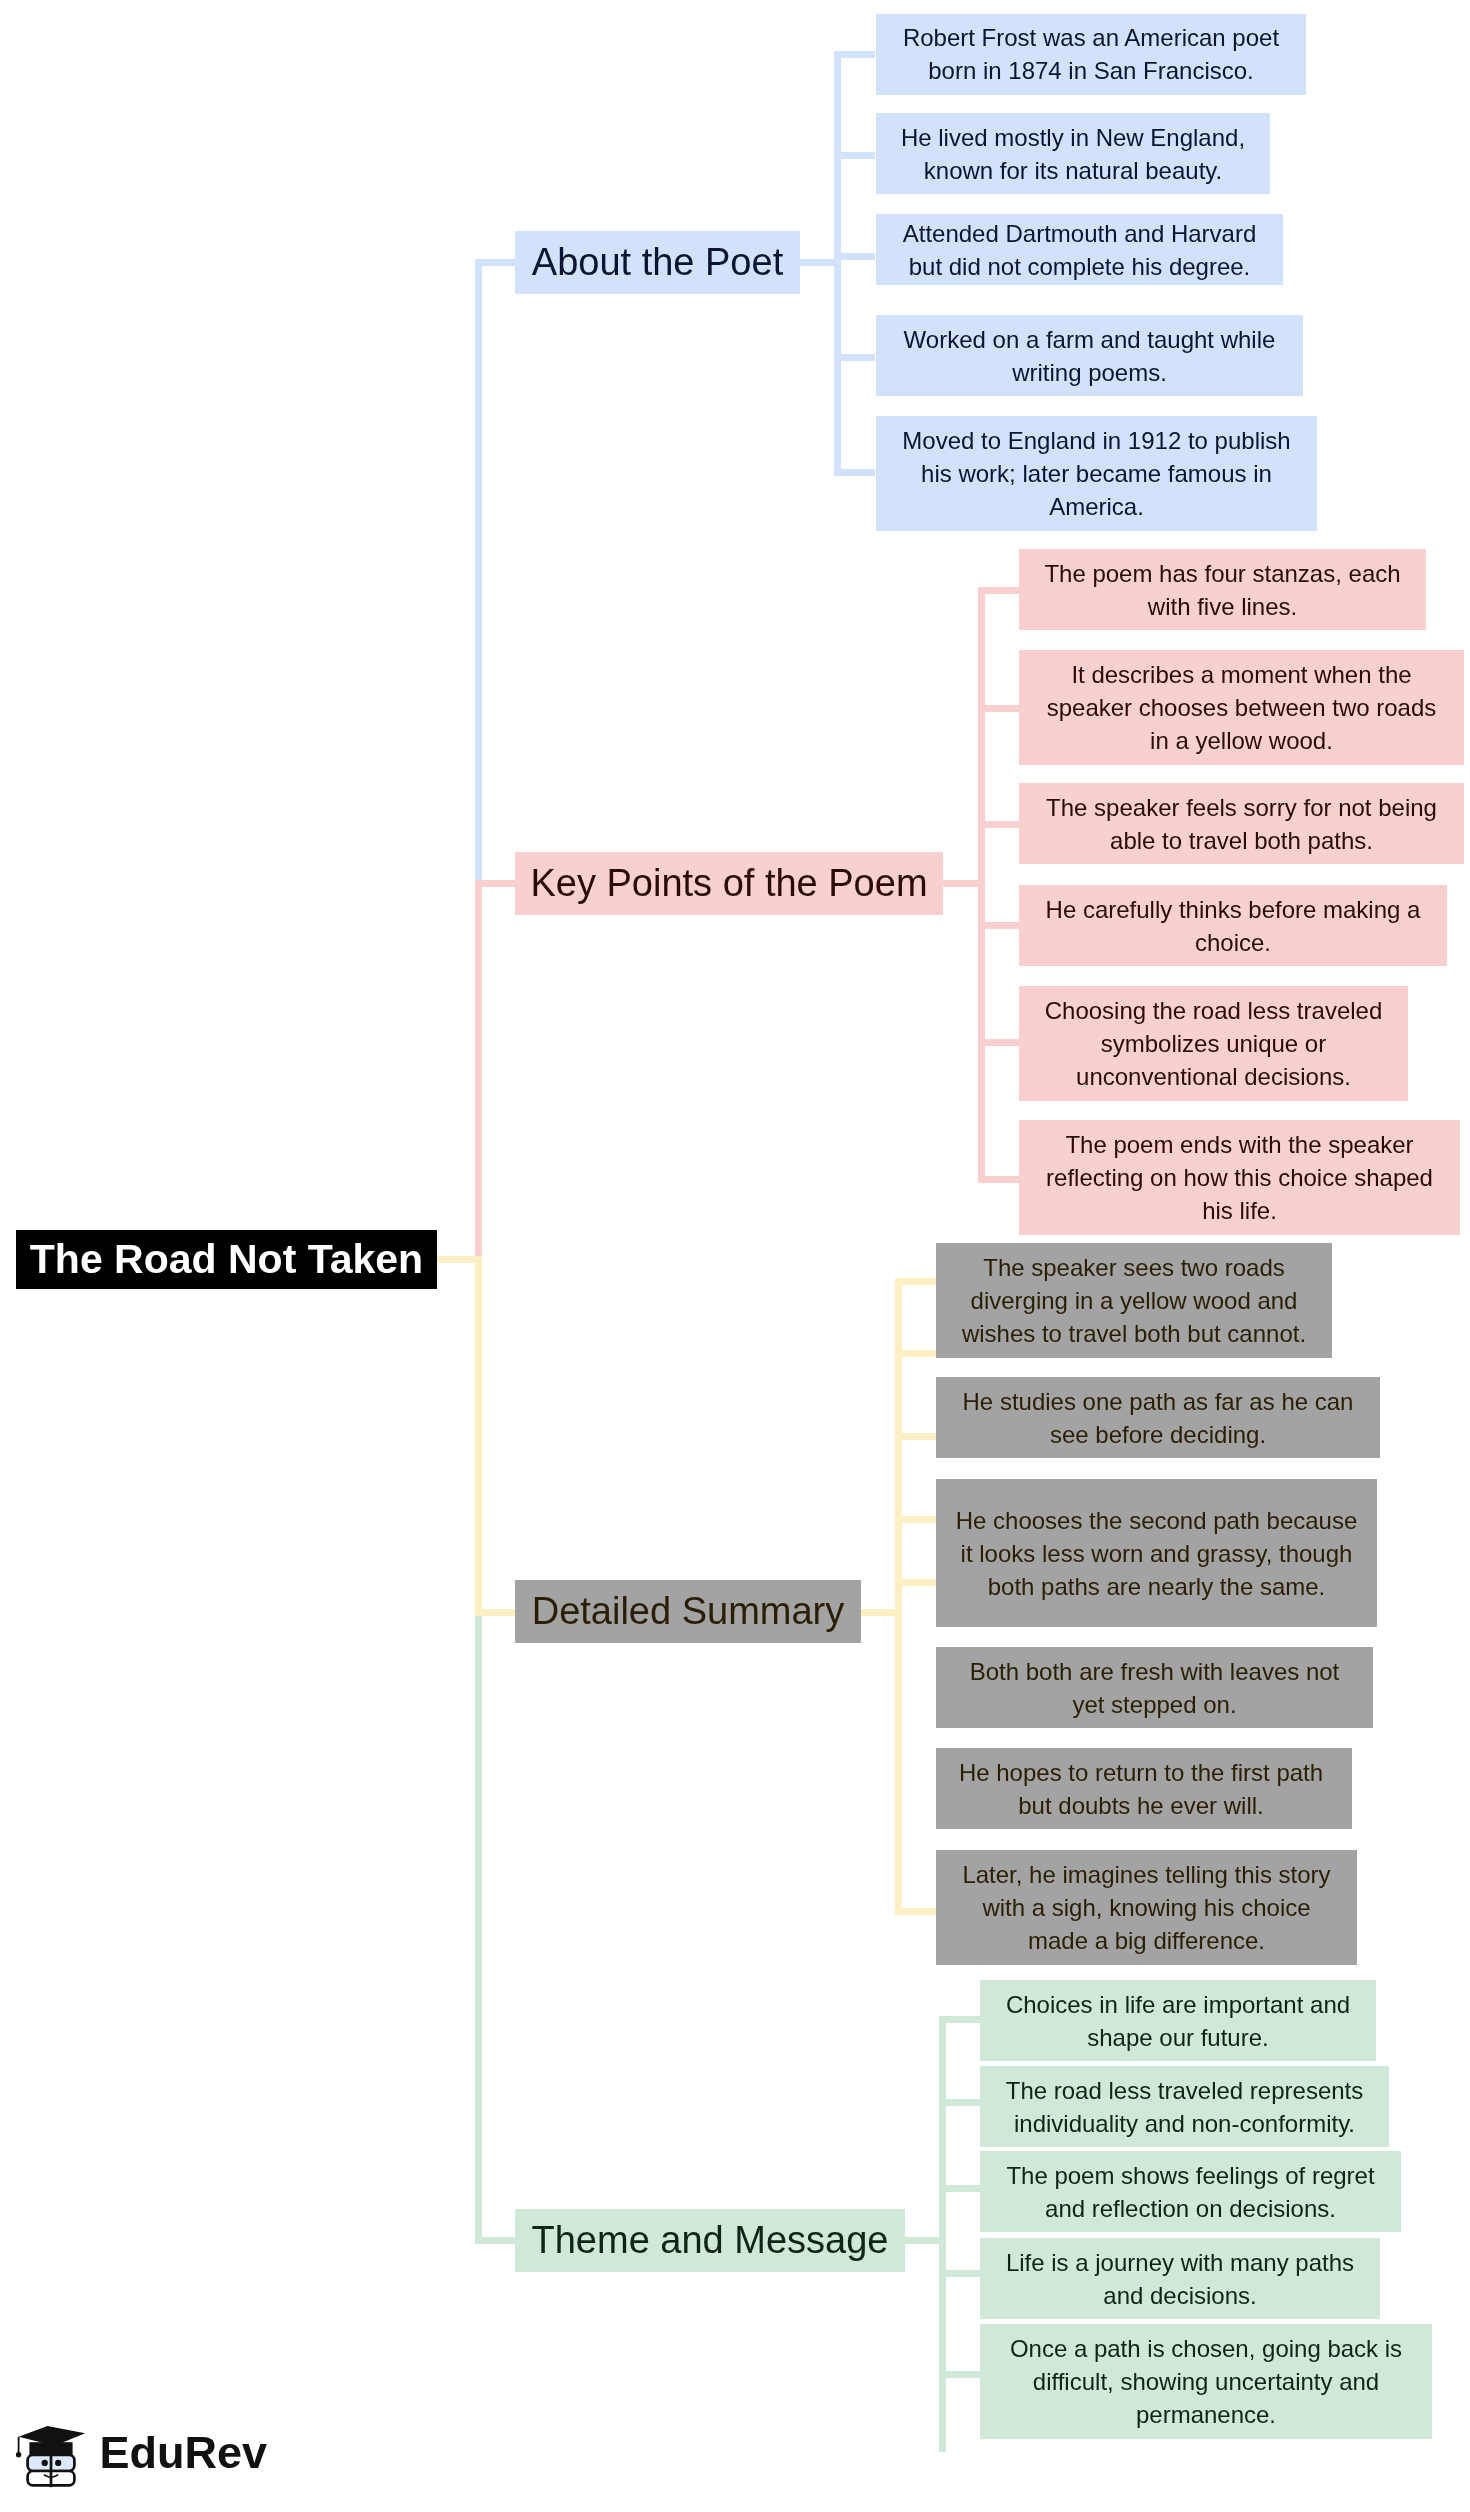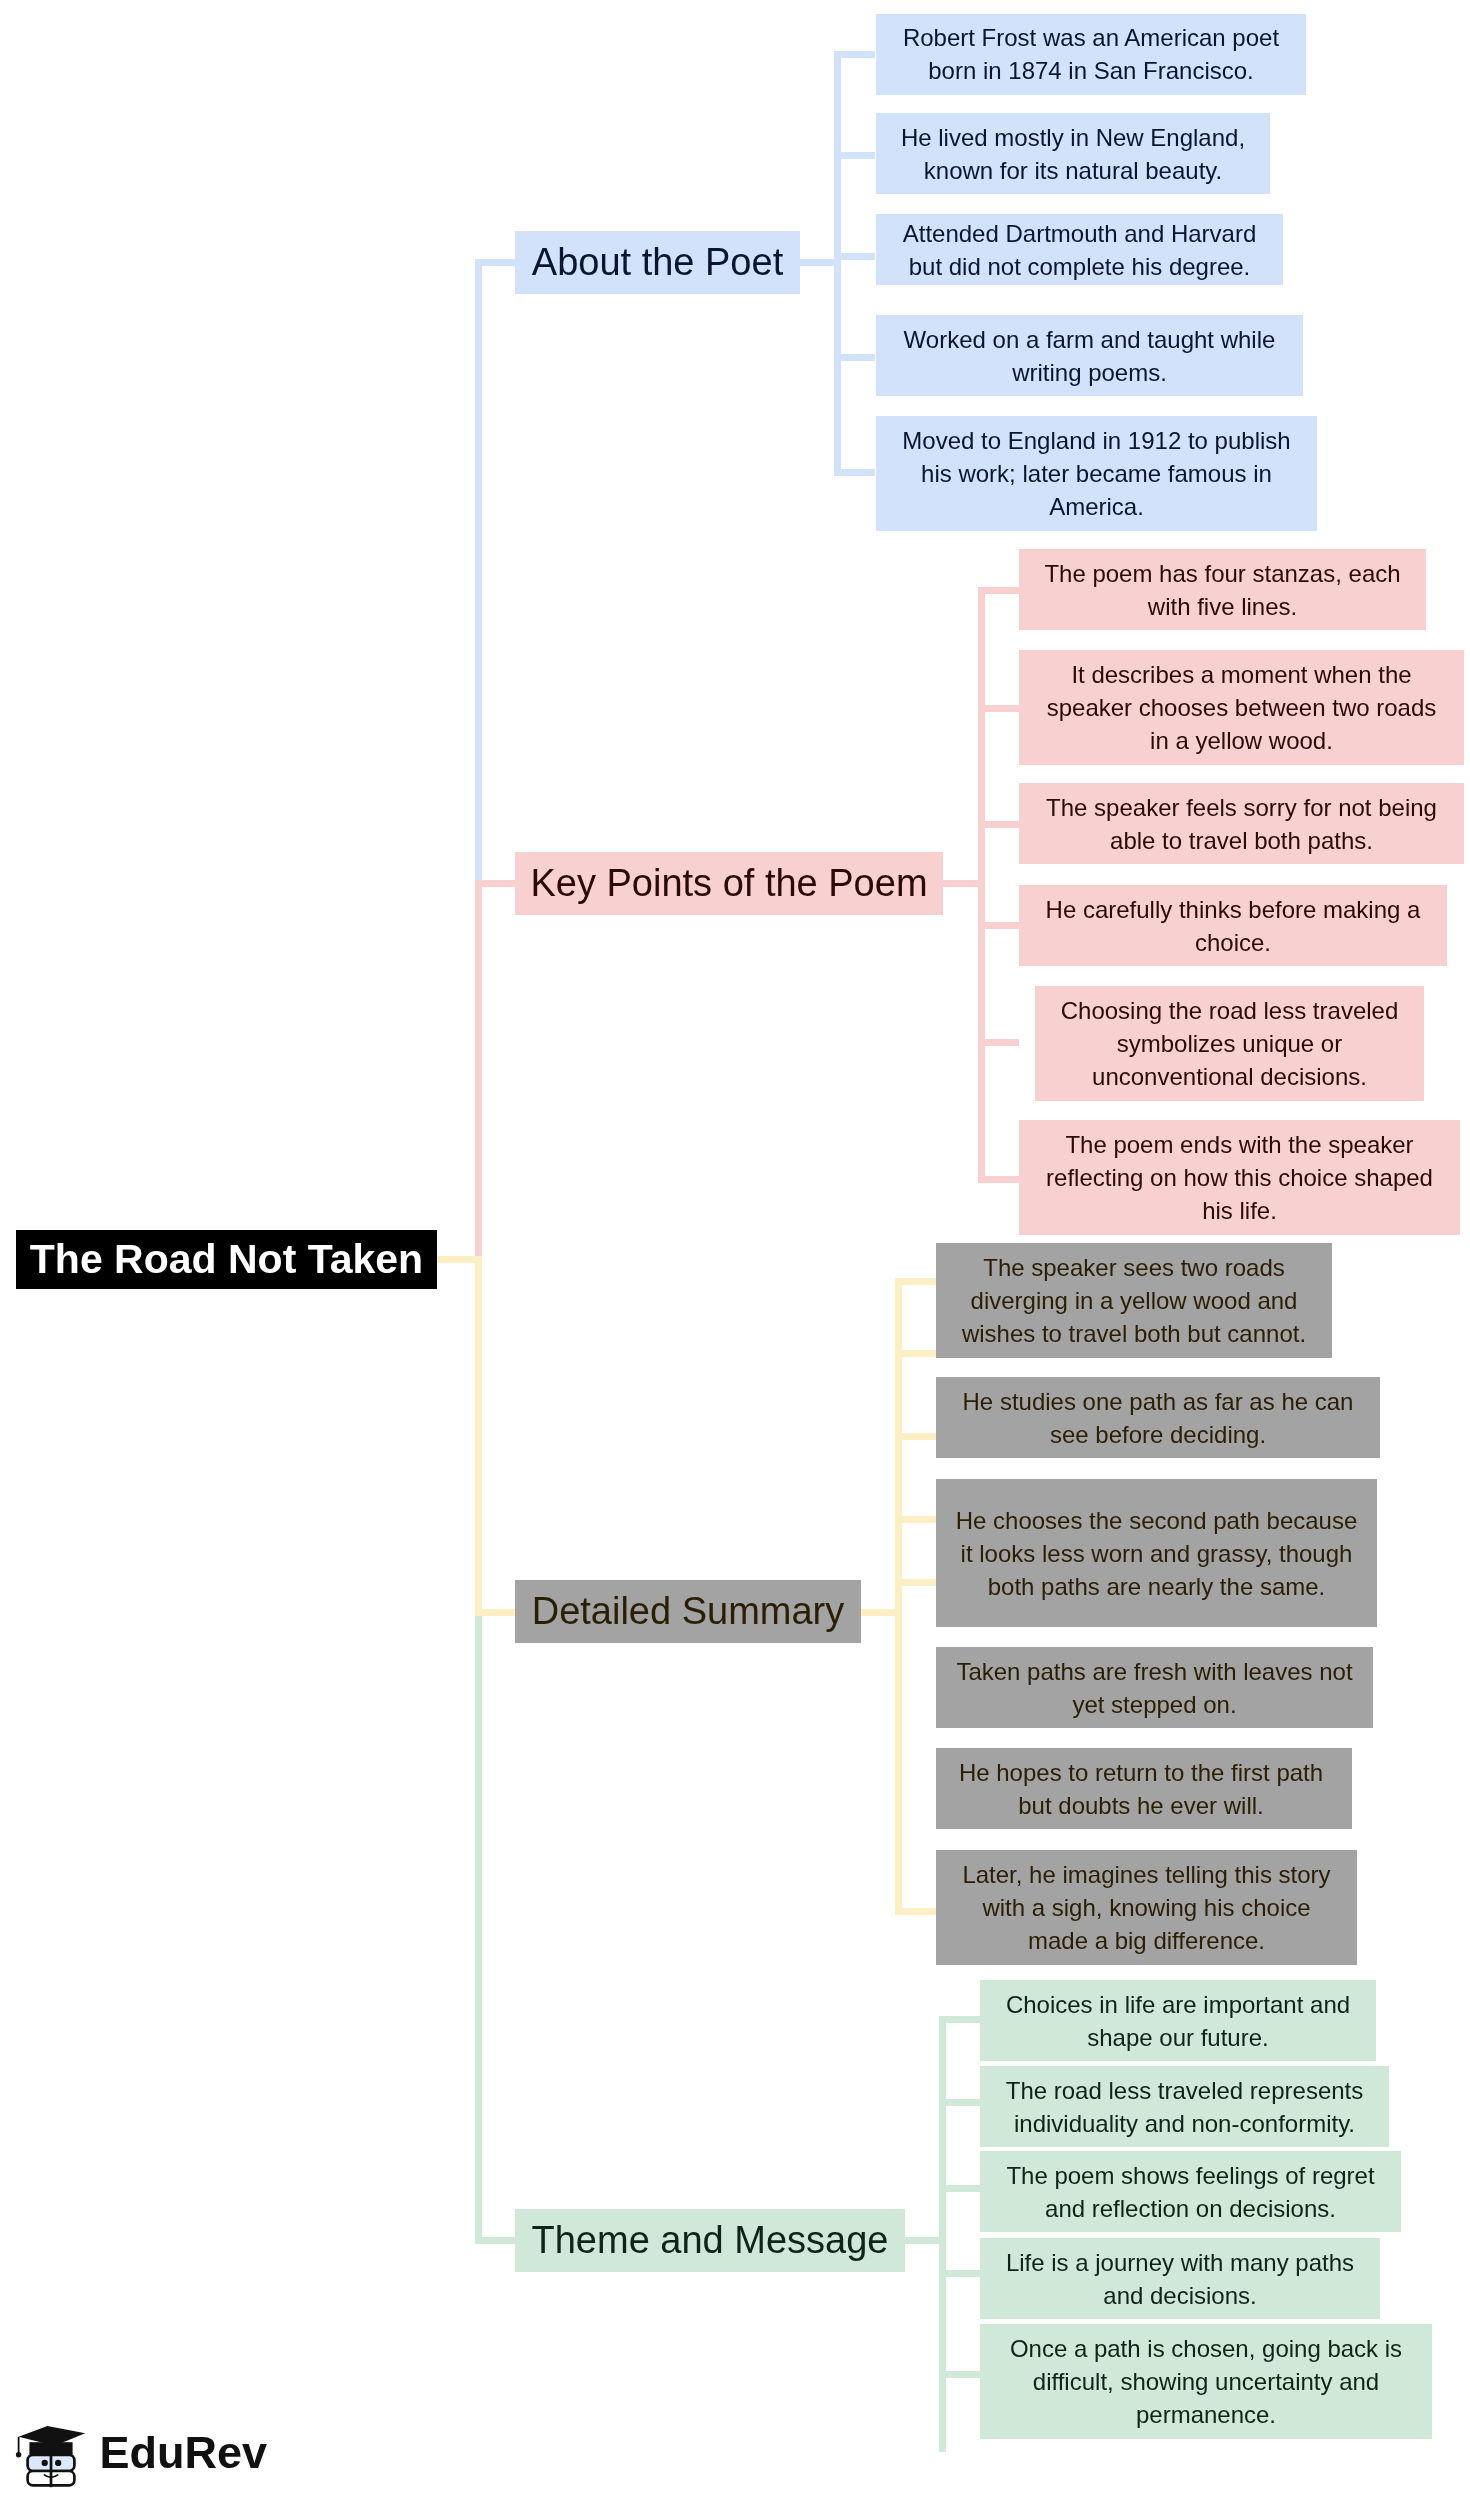--- a/index.html
+++ b/index.html
@@ -76,28 +76,28 @@
 <div class="leaf blue" style="left:876px;top:13.5px;width:430px;height:81px;">Robert Frost was an American poet born in 1874 in San Francisco.</div>
 <div class="leaf blue" style="left:876px;top:113px;width:394px;height:81px;">He lived mostly in New England, known for its natural beauty.</div>
 <div class="leaf blue" style="left:876px;top:214px;width:407px;height:71px;">Attended Dartmouth and Harvard but did not complete his degree.</div>
 <div class="leaf blue" style="left:876px;top:315px;width:427px;height:81px;">Worked on a farm and taught while writing poems.</div>
 <div class="leaf blue" style="left:876px;top:416px;width:441px;height:115px;">Moved to England in 1912 to publish his work; later became famous in America.</div>
 
 <div class="leaf red" style="left:1019px;top:549px;width:407px;height:81px;">The poem has four stanzas, each with five lines.</div>
 <div class="leaf red" style="left:1019px;top:650px;width:445px;height:115px;">It describes a moment when the speaker chooses between two roads in a yellow wood.</div>
 <div class="leaf red" style="left:1019px;top:783px;width:445px;height:81px;">The speaker feels sorry for not being able to travel both paths.</div>
 <div class="leaf red" style="left:1019px;top:885px;width:428px;height:81px;">He carefully thinks before making a choice.</div>
-<div class="leaf red" style="left:1019px;top:986px;width:389px;height:115px;margin-left:16px;">Choosing the road less traveled symbolizes unique or unconventional decisions.</div>
+<div class="leaf red" style="left:1019px;top:986px;width:389px;height:115px;">Choosing the road less traveled symbolizes unique or unconventional decisions.</div>
 <div class="leaf red" style="left:1019px;top:1120px;width:441px;height:115px;">The poem ends with the speaker reflecting on how this choice shaped his life.</div>
 
 <div class="leaf yellow" style="left:936px;top:1243px;width:396px;height:115px;">The speaker sees two roads diverging in a yellow wood and wishes to travel both but cannot.</div>
 <div class="leaf yellow" style="left:936px;top:1326px;width:444px;height:0;"></div>
 <div class="leaf yellow" style="left:936px;top:1377px;width:444px;height:81px;">He studies one path as far as he can see before deciding.</div>
 <div class="leaf yellow" style="left:936px;top:1479px;width:441px;height:148px;">He chooses the second path because it looks less worn and grassy, though both paths are nearly the same.</div>
-<div class="leaf yellow" style="left:936px;top:1647px;width:437px;height:81px;">Taken paths are fresh with leaves not yet stepped on.</div>
+<div class="leaf yellow" style="left:936px;top:1647px;width:437px;height:81px;">Both both are fresh with leaves not yet stepped on.</div>
 <div class="leaf yellow" style="left:936px;top:1748px;width:416px;height:81px;padding-left:10px;">He hopes to return to the first path but doubts he ever will.</div>
 <div class="leaf yellow" style="left:936px;top:1850px;width:421px;height:115px;">Later, he imagines telling this story with a sigh, knowing his choice made a big difference.</div>
 
 <div class="leaf green" style="left:980px;top:1980px;width:396px;height:81px;">Choices in life are important and shape our future.</div>
 <div class="leaf green" style="left:980px;top:2066px;width:409px;height:81px;">The road less traveled represents individuality and non-conformity.</div>
 <div class="leaf green" style="left:980px;top:2151px;width:421px;height:81px;">The poem shows feelings of regret and reflection on decisions.</div>
 <div class="leaf green" style="left:980px;top:2238px;width:400px;height:81px;">Life is a journey with many paths and decisions.</div>
 <div class="leaf green" style="left:980px;top:2324px;width:452px;height:115px;">Once a path is chosen, going back is difficult, showing uncertainty and permanence.</div>
 
 <div class="logo">

